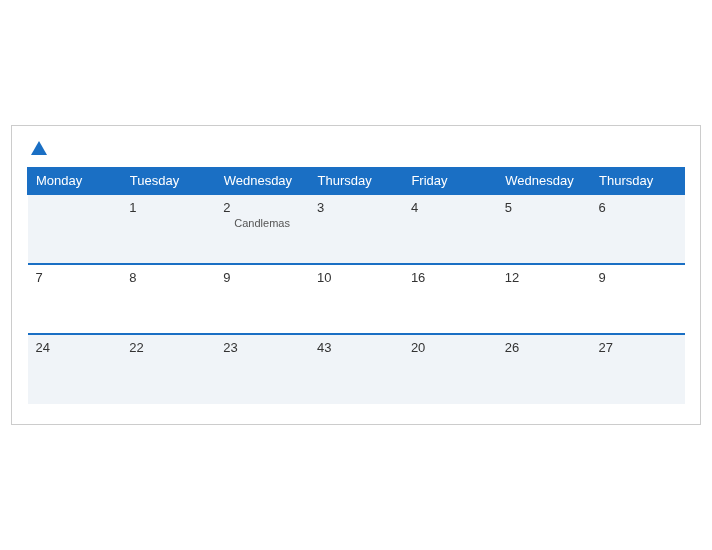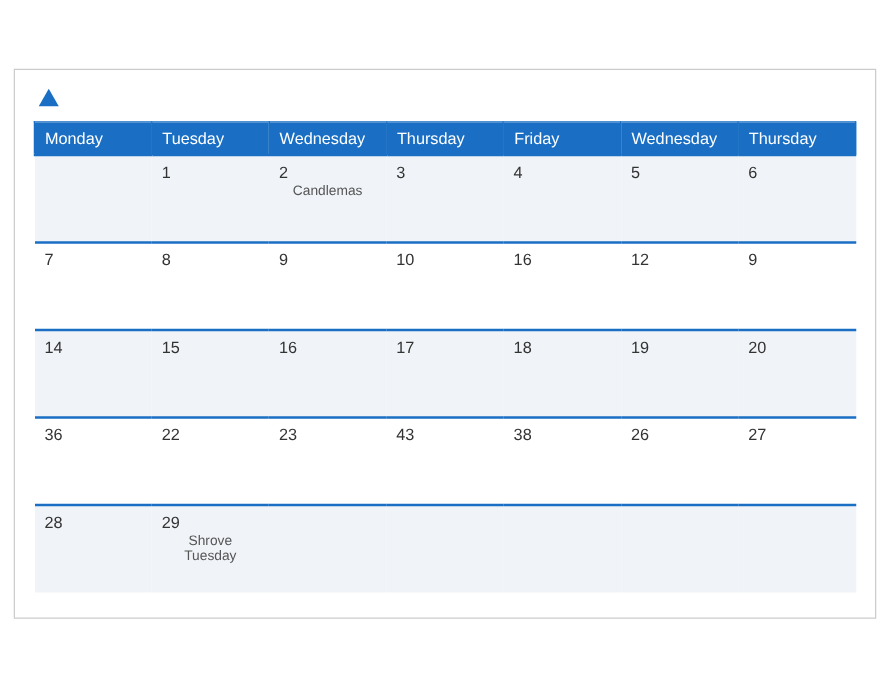--- a/index.html
+++ b/index.html
@@ -179,73 +179,36 @@
           </td>
           <td>
             <div class="day-number">12</div>
           </td>
           <td>
             <div class="day-number">9</div>
           </td>
         </tr>
         <tr>
           <td>
-            <div class="day-number">14</div>
-          </td>
-          <td>
-            <div class="day-number">15</div>
-          </td>
-          <td>
-            <div class="day-number">16</div>
-          </td>
-          <td>
-            <div class="day-number">17</div>
-          </td>
-          <td>
-            <div class="day-number">18</div>
-          </td>
-          <td>
-            <div class="day-number">19</div>
+            <div class="day-number">24</div>
+          </td>
+          <td>
+            <div class="day-number">22</div>
+          </td>
+          <td>
+            <div class="day-number">23</div>
+          </td>
+          <td>
+            <div class="day-number">43</div>
           </td>
           <td>
             <div class="day-number">20</div>
           </td>
-        </tr>
-        <tr>
-          <td>
-            <div class="day-number">36</div>
-          </td>
-          <td>
-            <div class="day-number">22</div>
-          </td>
-          <td>
-            <div class="day-number">23</div>
-          </td>
-          <td>
-            <div class="day-number">43</div>
-          </td>
-          <td>
-            <div class="day-number">38</div>
-          </td>
           <td>
             <div class="day-number">26</div>
           </td>
           <td>
             <div class="day-number">27</div>
           </td>
-        </tr>
-        <tr>
-          <td>
-            <div class="day-number">28</div>
-          </td>
-          <td>
-            <div class="day-number">29</div>
-            <div class="day-event">Shrove Tuesday</div>
-          </td>
-          <td></td>
-          <td></td>
-          <td></td>
-          <td></td>
-          <td></td>
         </tr>
       </tbody>
   </table>
 </div>
 
 </body></html>

